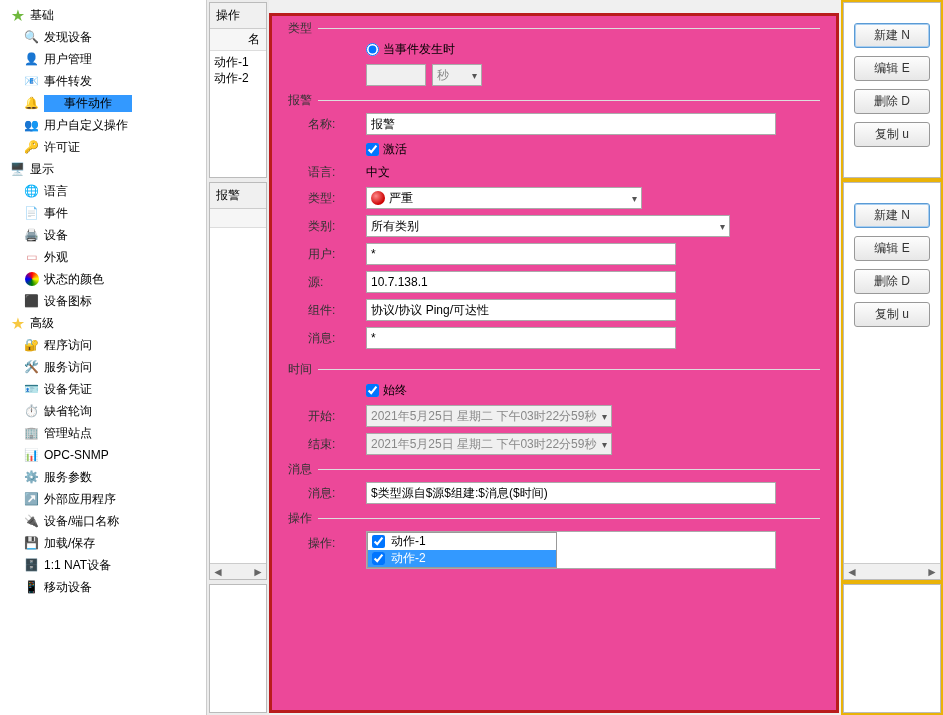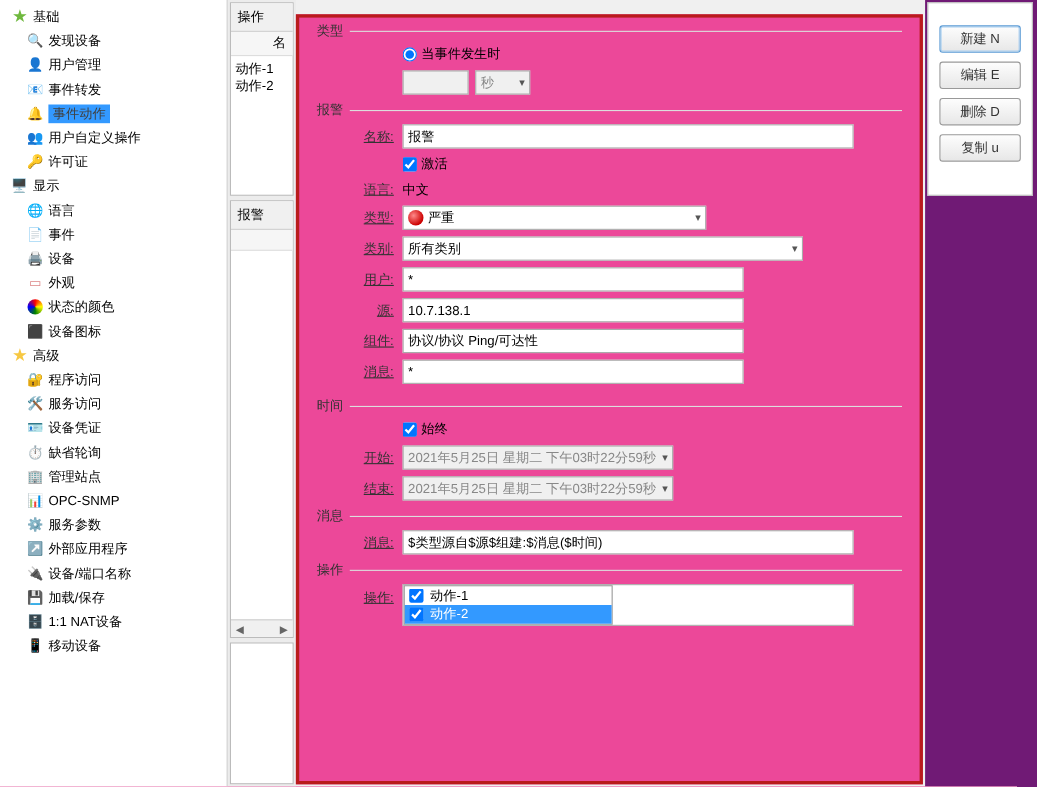--- a/index.html
+++ b/index.html
@@ -16,21 +16,21 @@
     }
     .tree-item {
       display: flex;
       align-items: center;
       padding: 2px 4px 2px 10px;
       cursor: pointer;
       height: 22px;
     }
     .tree-item.level-1 { padding-left: 24px; }
     .tree-item.selected { }
-    .tree-item.selected .label-wrap { background: #3399ff; color: #404040; padding: 0 4px; }
+    .tree-item.selected .label-wrap { background: #3399ff; color: #000000; padding: 0 20px; }
     .tree-icon {
       width: 16px; height: 16px;
       margin-right: 4px;
       display: inline-flex;
       align-items: center; justify-content: center;
       font-size: 12px;
     }
     .star-green { color: #6fb83e; font-size: 16px; }
     .star-yellow { color: #f7c842; font-size: 16px; }
     .label-wrap { }
@@ -100,24 +100,23 @@
       margin-left: 6px;
     }
     .form-row {
       display: flex;
       align-items: center;
       margin-bottom: 6px;
       padding-left: 20px;
     }
     .row-label {
       width: 50px;
-      text-align: right;
+      text-align: left;
       margin-right: 8px;
       color: #333;
-      text-decoration: underline;
     }
     .radio-wrap, .check-wrap {
       display: flex;
       align-items: center;
       gap: 4px;
     }
     input[type="text"], select, .combo {
       border: 1px solid #aaa;
       height: 22px;
       padding: 1px 4px;
@@ -176,22 +175,22 @@
       padding: 0 4px;
       gap: 6px;
     }
     .action-row.selected { background: #3399ff; color: #fff; }
     .action-row input[type="checkbox"] { }
     
     
     .right-col {
       width: 102px;
       display: flex;
-      flex-direction: row;
-      background: #701a75;
+      flex-direction: column;
+      background: #eab308;
     }
     .right-group {
       border: 1px solid #bbb;
       background: #fff;
       margin: 2px;
       padding: 48px 10px 10px 10px;
       display: flex;
       flex-direction: column;
       gap: 8px;
     }

